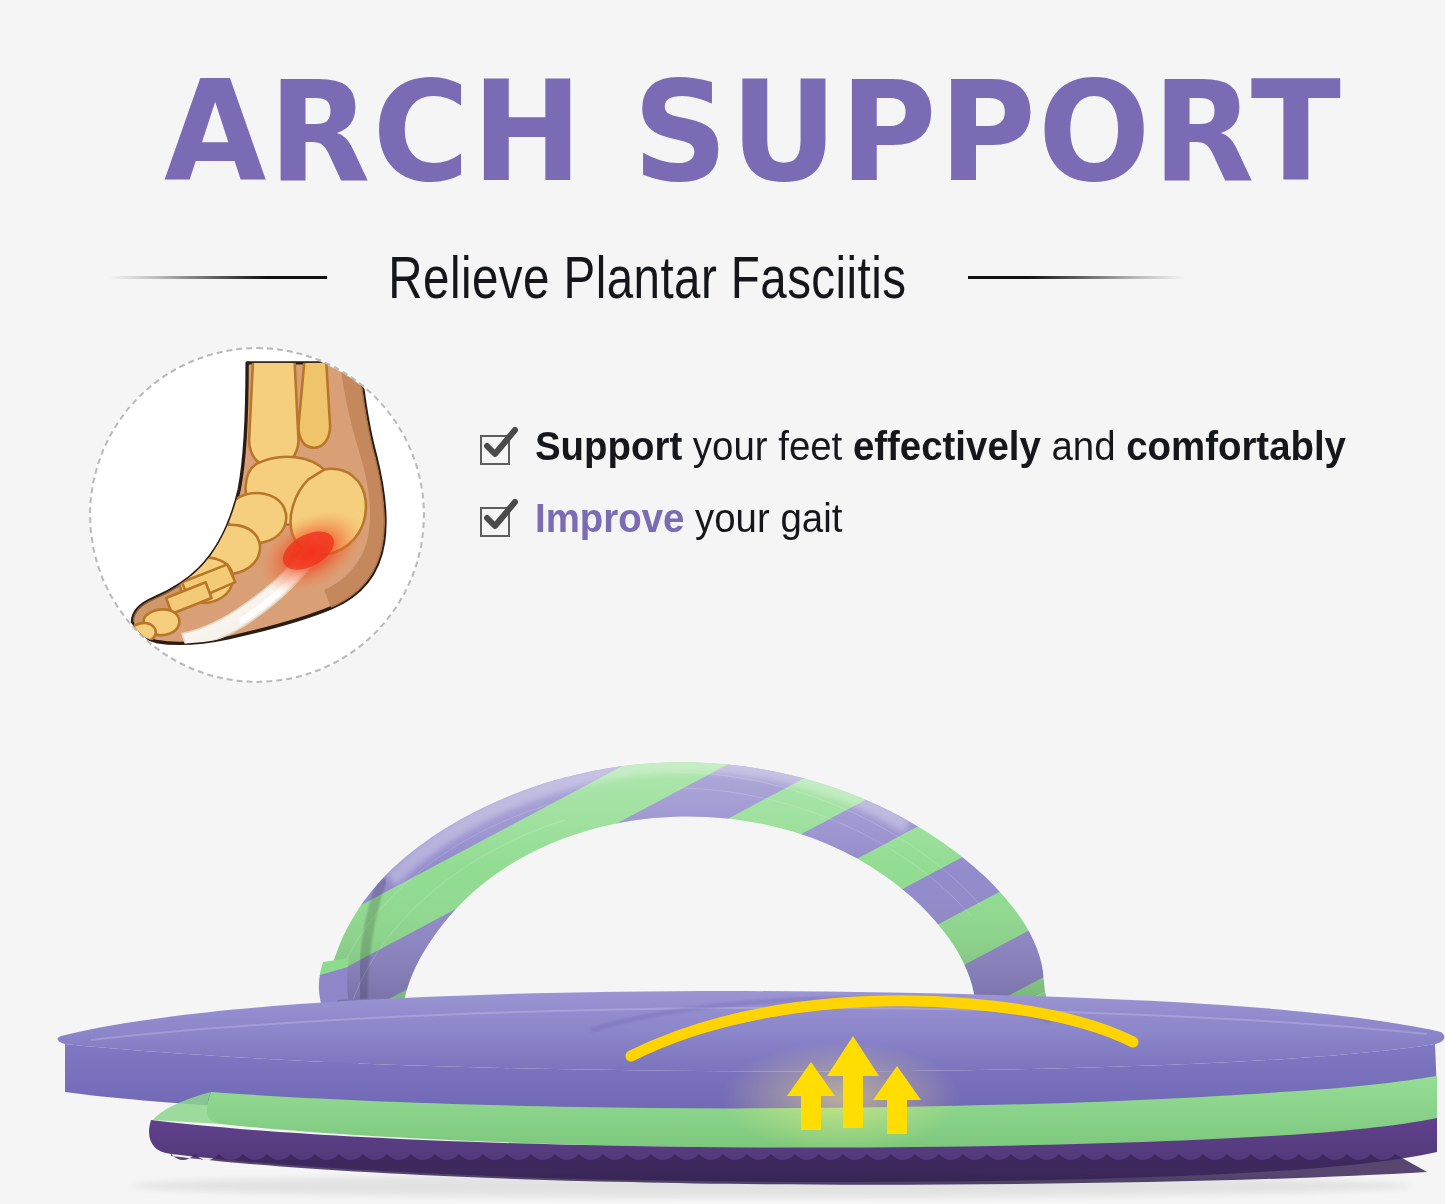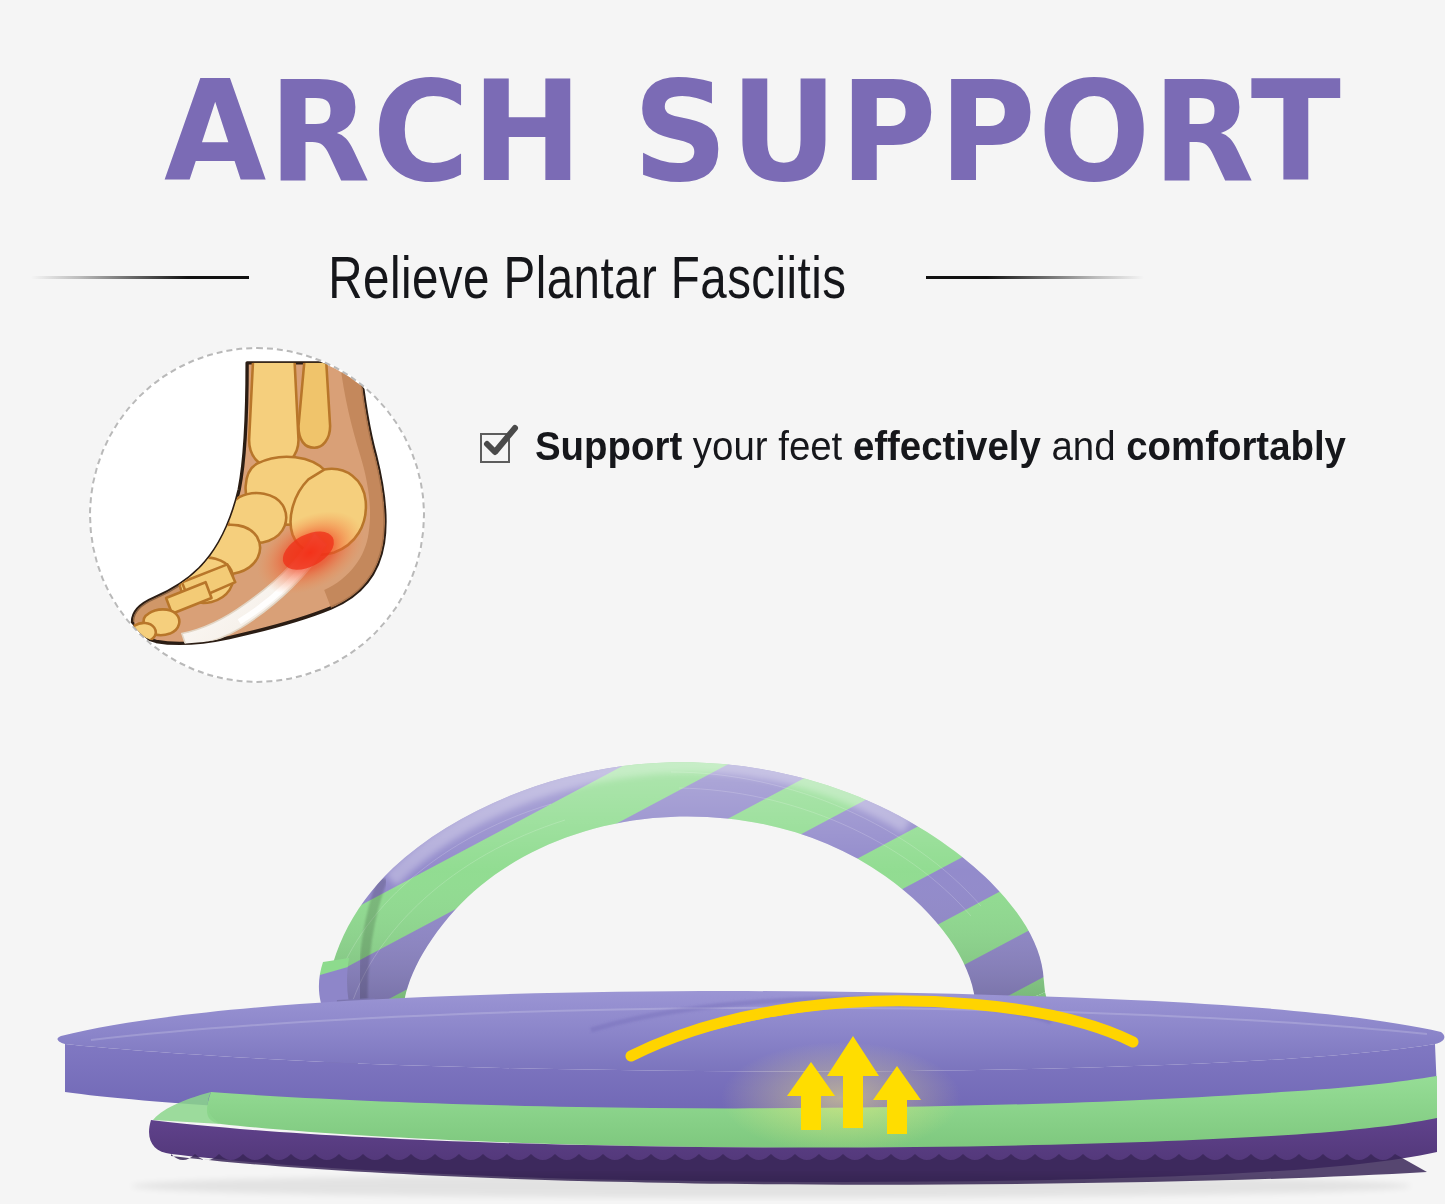--- a/index.html
+++ b/index.html
@@ -23,22 +23,22 @@
     letter-spacing:2px;
     color:#7b6bb5;
     transform:scaleX(1.12) scaleY(1.18);
     transform-origin:center top;
     white-space:nowrap;
   }
 
   
   .subtitle-row {
     position:absolute; top:246px; left:0; width:1233px;
-    display:flex; align-items:center; justify-content:flex-start;
-    gap:44px;
+    display:flex; align-items:center; justify-content:center;
+    gap:26px;
   }
   .rule { height:3px; width:218px; }
   .rule.left  { background:linear-gradient(to right, rgba(20,20,20,0) 0%, rgba(20,20,20,.25) 22%, #111 72%, #111 100%); }
   .rule.right { background:linear-gradient(to left,  rgba(20,20,20,0) 0%, rgba(20,20,20,.25) 22%, #111 72%, #111 100%); }
   .subtitle {
     font-family:"Liberation Sans", sans-serif;
     font-weight:400;
     font-size:54px;
     color:#15161a;
     letter-spacing:.5px;
@@ -53,21 +53,21 @@
     width:336px; height:336px;
     border-radius:50%;
     background:#ffffff;
     border:2px dashed #b9b9b9;
     overflow:hidden;
   }
   .foot-circle svg { position:absolute; left:0; top:0; width:100%; height:100%; }
 
   
   .features { position:absolute; left:449px; top:424px; width:960px; }
-  .feature { display:flex; align-items:flex-start; margin-bottom:28px; }
+  .feature { display:flex; align-items:center; margin-bottom:28px; }
   .checkbox {
     position:relative; width:34px; height:34px;
     flex:0 0 34px; margin-top:7px; margin-right:21px;
   }
   .checkbox .box {
     position:absolute; left:0; top:2px;
     width:30px; height:30px;
     border:2px solid #5d5d5d;
     background:transparent;
   }
@@ -184,20 +184,29 @@
       <span class="checkbox">
         <span class="box"></span>
         <svg viewBox="0 0 38 38" xmlns="http://www.w3.org/2000/svg">
           <path d="M5 21 L13 29 L33 5" fill="none" stroke="#4a4a4a" stroke-width="6" stroke-linecap="round" stroke-linejoin="round"></path>
         </svg>
       </span>
       <span class="f-text"><span class="b">Support</span><span> your feet </span><span class="b">effectively</span><span> and </span><span class="b">comfortably</span></span>
     </div>
 
 
+    <div class="feature">
+      <span class="checkbox">
+        <span class="box"></span>
+        <svg viewBox="0 0 38 38" xmlns="http://www.w3.org/2000/svg">
+          <path d="M5 21 L13 29 L33 5" fill="none" stroke="#4a4a4a" stroke-width="6" stroke-linecap="round" stroke-linejoin="round"></path>
+        </svg>
+      </span>
+      <span class="f-text"><span class="bp">Improve</span><span> your gait</span></span>
+    </div>
 
   </div>
 
   <div class="sandal">
     <svg viewBox="0 0 1445 504" xmlns="http://www.w3.org/2000/svg">
       <defs>
 
         <pattern id="stripes" width="96" height="96" patternUnits="userSpaceOnUse" patternTransform="rotate(62)">
           <rect width="96" height="96" fill="#8ddb8d"></rect>
           <rect width="48" height="96" fill="#8e86c9"></rect>

